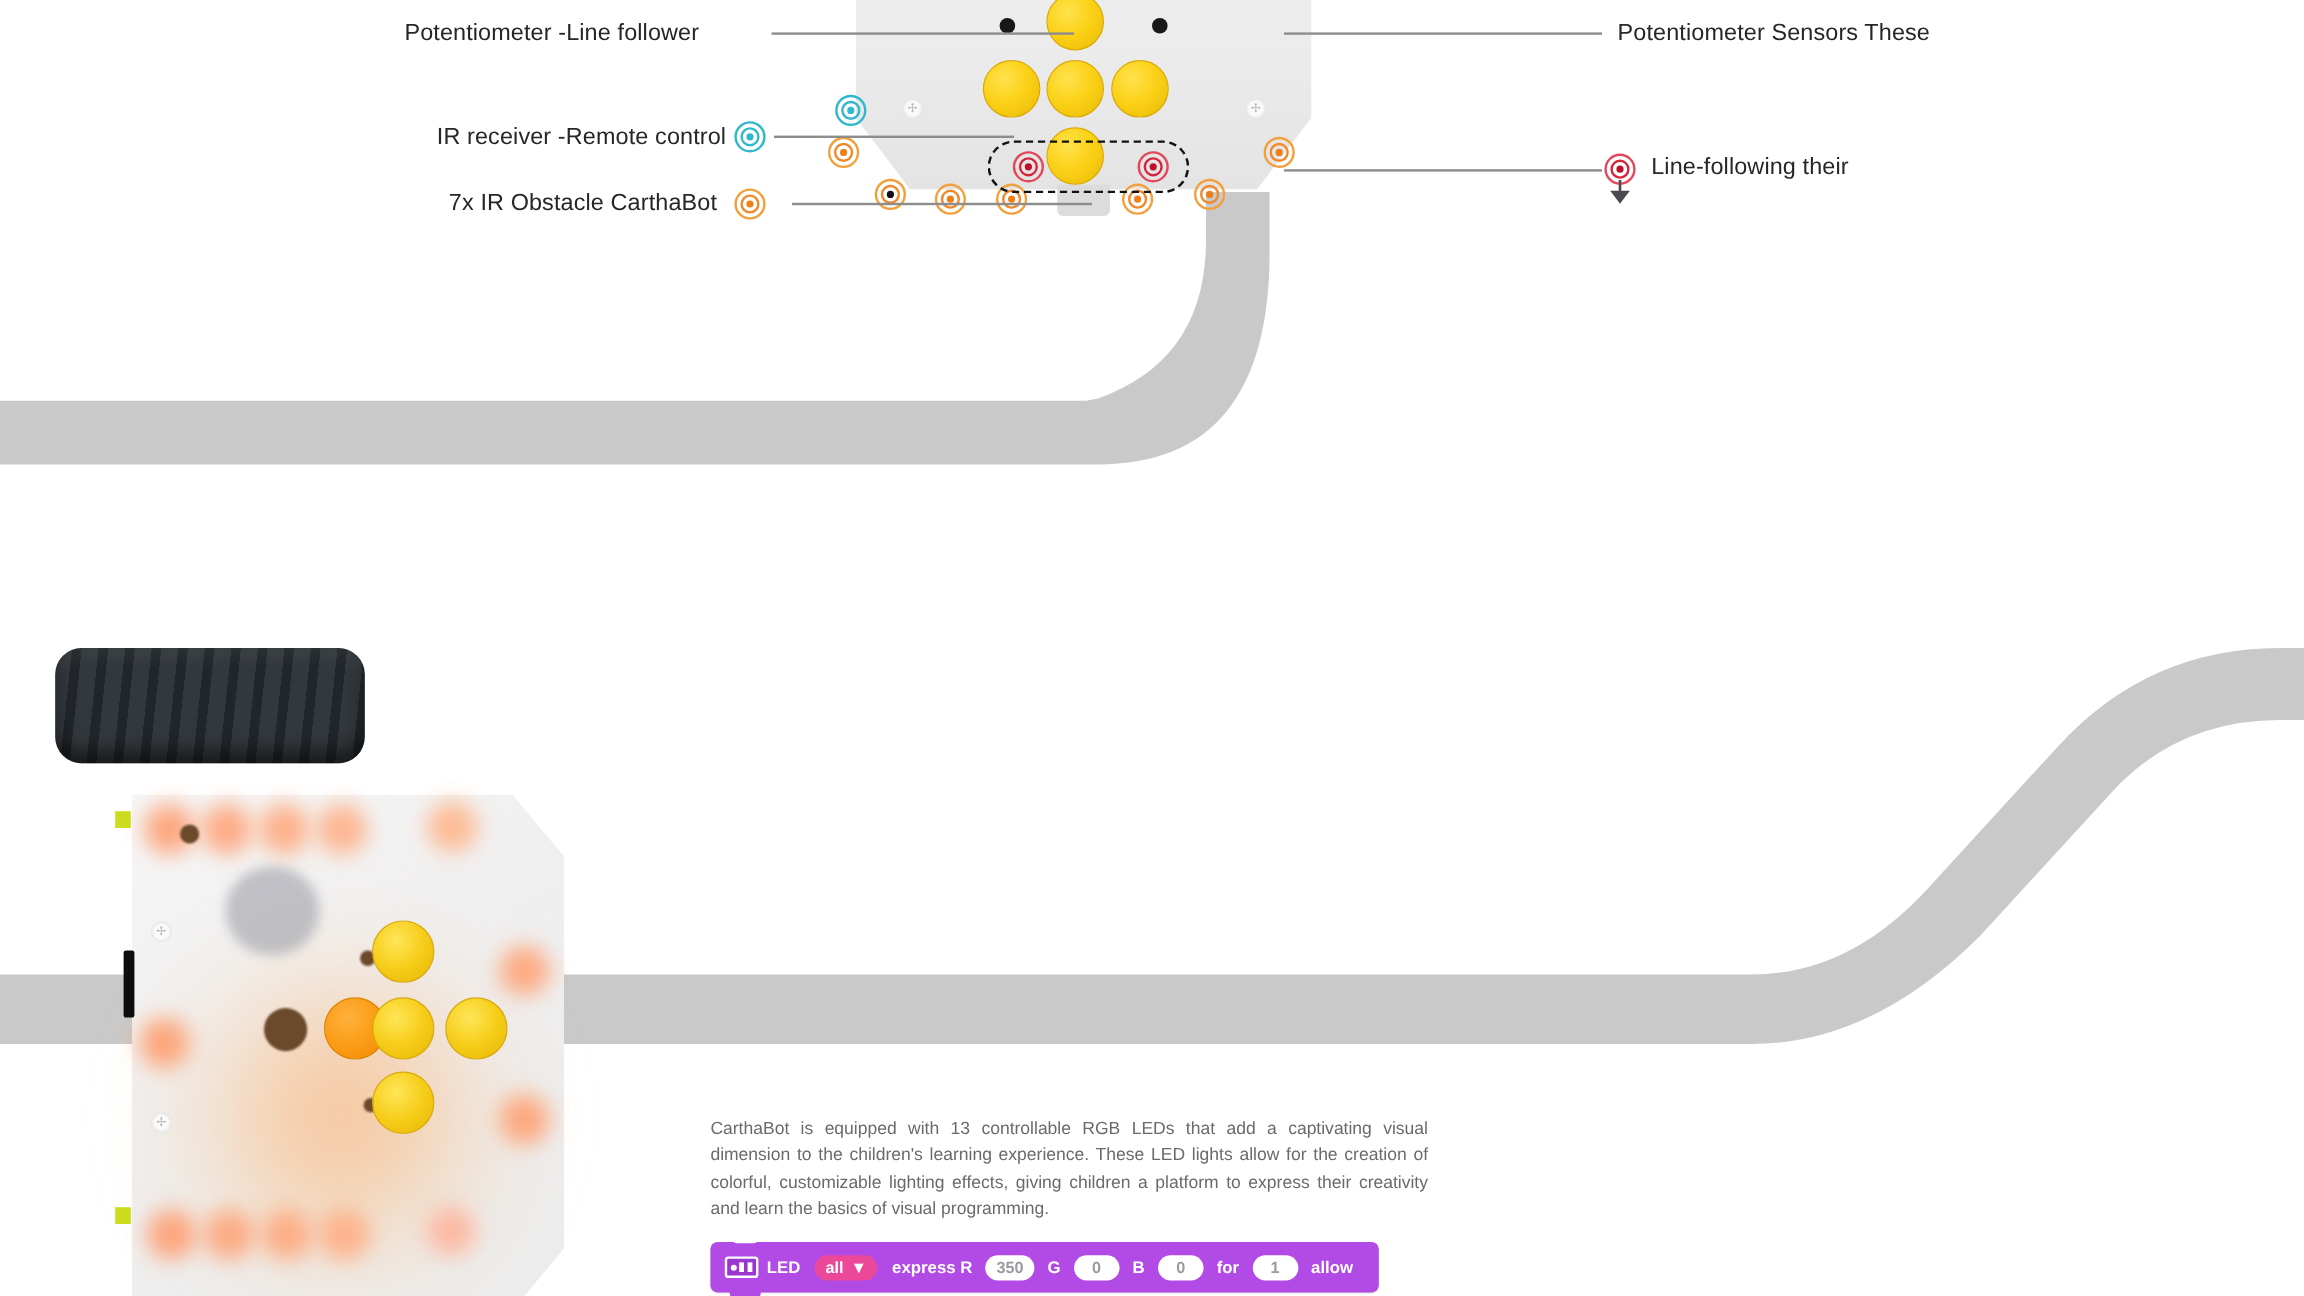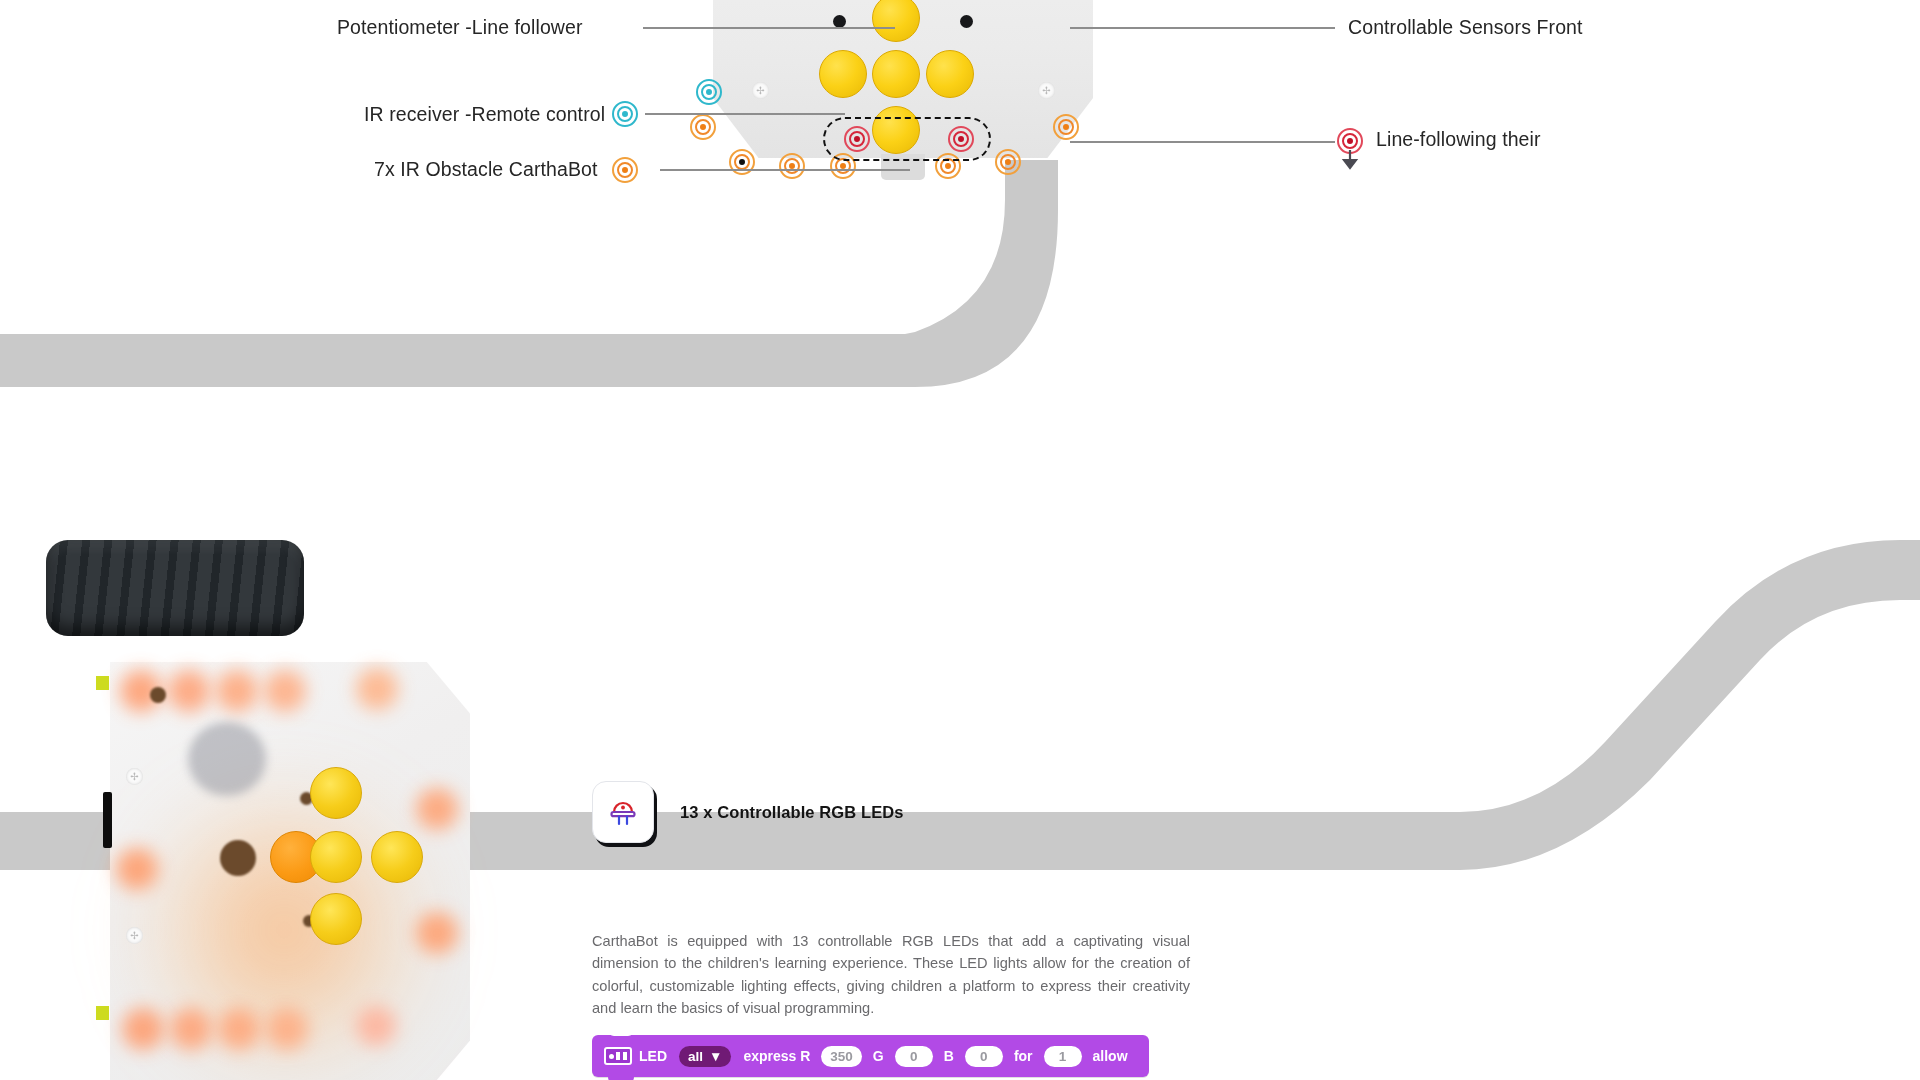--- a/index.html
+++ b/index.html
@@ -130,21 +130,21 @@
   }
   .blk-icon {
     width: 28px; height: 18px; border: 2px solid #fff; border-radius: 3px;
     display: flex; align-items: center; justify-content: space-around; padding: 0 2px;
     background: #9b36cf;
   }
   .blk-icon span { width: 4px; height: 8px; background: #fff; display: block; }
   .blk-icon span.sq { width: 5px; height: 5px; border-radius: 50%; }
   .blk-text { color: #fff; font-size: 14px; font-weight: bold; margin: 0 7px; white-space: nowrap; }
   .blk-drop {
-    background: #701a75; color: #fff; font-size: 13.5px; font-weight: bold;
+    background: #ec4899; color: #fff; font-size: 13.5px; font-weight: bold;
     border-radius: 12px; padding: 3px 9px; display: flex; align-items: center; gap: 6px;
     margin: 0 5px;
   }
   .blk-num {
     background: #fff; color: #9a9aa0; font-size: 13.5px; font-weight: bold;
     border-radius: 12px; min-width: 38px; text-align: center; padding: 3px 9px; margin: 0 4px;
   }
 </style>
 </head>
 <body>
@@ -243,21 +243,21 @@
 
   <div class="callout-label" style="left:374px;top:158px;">7x IR Obstacle CarthaBot</div>
   <div class="target" style="left:612px;top:157px;width:26px;height:26px;">
     <i style="width:26px;height:26px;border-color:#f2a03c;"></i>
     <i style="width:16px;height:16px;border-color:#f0892b;"></i>
     <i style="width:6px;height:6px;border-color:#ef7f16;background:#ef7f16;"></i>
   </div>
   <div class="leader" style="left:660px;top:169px;width:250px;"></div>
 
   <div class="leader" style="left:1070px;top:27px;width:265px;"></div>
-  <div class="callout-label" style="left:1348px;top:16px;">Controllable Sensors Front</div>
+  <div class="callout-label" style="left:1348px;top:16px;">Potentiometer Sensors These</div>
 
   <div class="leader" style="left:1070px;top:141px;width:265px;"></div>
   <div class="target" style="left:1337px;top:128px;width:26px;height:26px;">
     <i style="width:26px;height:26px;border-color:#e1485a;"></i>
     <i style="width:16px;height:16px;border-color:#d6263b;"></i>
     <i style="width:6px;height:6px;border-color:#c01028;background:#c01028;"></i>
   </div>
   <svg style="position:absolute;left:1341px;top:150px;width:18px;height:20px;" viewBox="0 0 18 20">
     <path d="M9 0 L9 13 M3 10 L9 18 L15 10 Z" stroke="#4a4a52" stroke-width="2.2" fill="#4a4a52"></path>
   </svg>
@@ -298,32 +298,20 @@
     <div class="yel-circ" style="left:333px;top:301px;width:52px;height:52px;"></div>
     <div class="yel-circ" style="left:272px;top:363px;width:52px;height:52px;"></div>
 
     <div class="screwhole" style="left:88px;top:238px;">✢</div>
     <div class="screwhole" style="left:88px;top:397px;">✢</div>
     <div class="blackport" style="left:65px;top:262px;"></div>
     <div class="greenchip" style="left:58px;top:146px;"></div>
     <div class="greenchip" style="left:58px;top:476px;"></div>
   </div>
 
-  <div id="feature-card">
-    <div class="icon-tile">
-      <svg width="34" height="34" viewBox="0 0 34 34">
-        <path d="M8 17 A9 9 0 0 1 26 17 Z" fill="none" stroke="#d8232a" stroke-width="2.2" stroke-linejoin="round"></path>
-        <circle cx="17" cy="12.5" r="1.9" fill="#d8232a"></circle>
-        <rect x="5.5" y="17" width="23" height="4.2" rx="2" fill="none" stroke="#7a39b8" stroke-width="2.2"></rect>
-        <line x1="13" y1="21.5" x2="13" y2="29" stroke="#3b49df" stroke-width="2.2" stroke-linecap="round"></line>
-        <line x1="21" y1="21.5" x2="21" y2="29" stroke="#3b49df" stroke-width="2.2" stroke-linecap="round"></line>
-      </svg>
-    </div>
-    <div class="feature-text">13 x Controllable RGB LEDs</div>
-  </div>
 
   <p id="para">CarthaBot is equipped with 13 controllable RGB LEDs that add a captivating visual dimension to the children's learning experience. These LED lights allow for the creation of colorful, customizable lighting effects, giving children a platform to express their creativity and learn the basics of visual programming.</p>
 
   <div id="code-block">
     <div class="blk-icon">
       <span class="sq"></span>
         <span></span>
         <span></span>
     </div>
     <span class="blk-text">LED</span>

